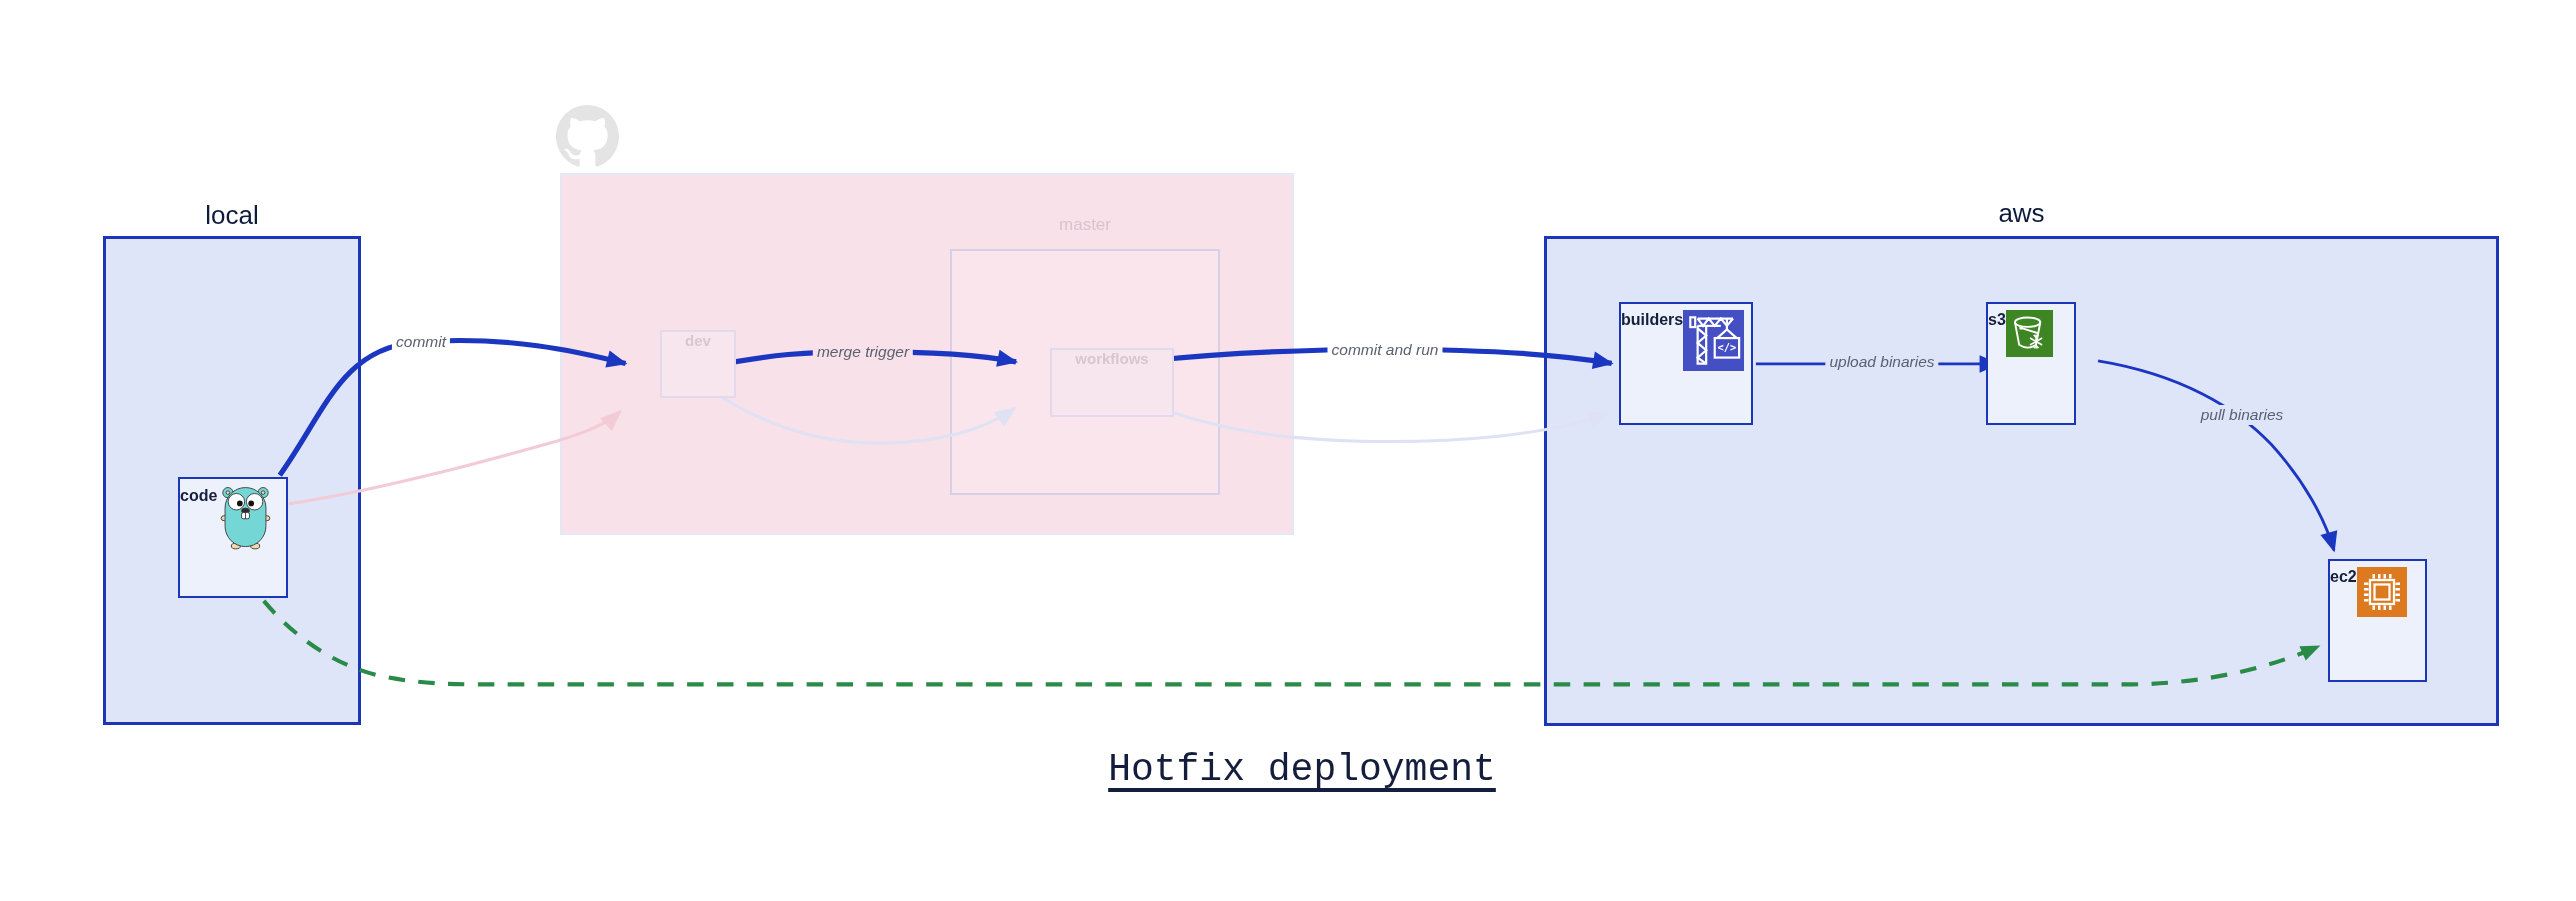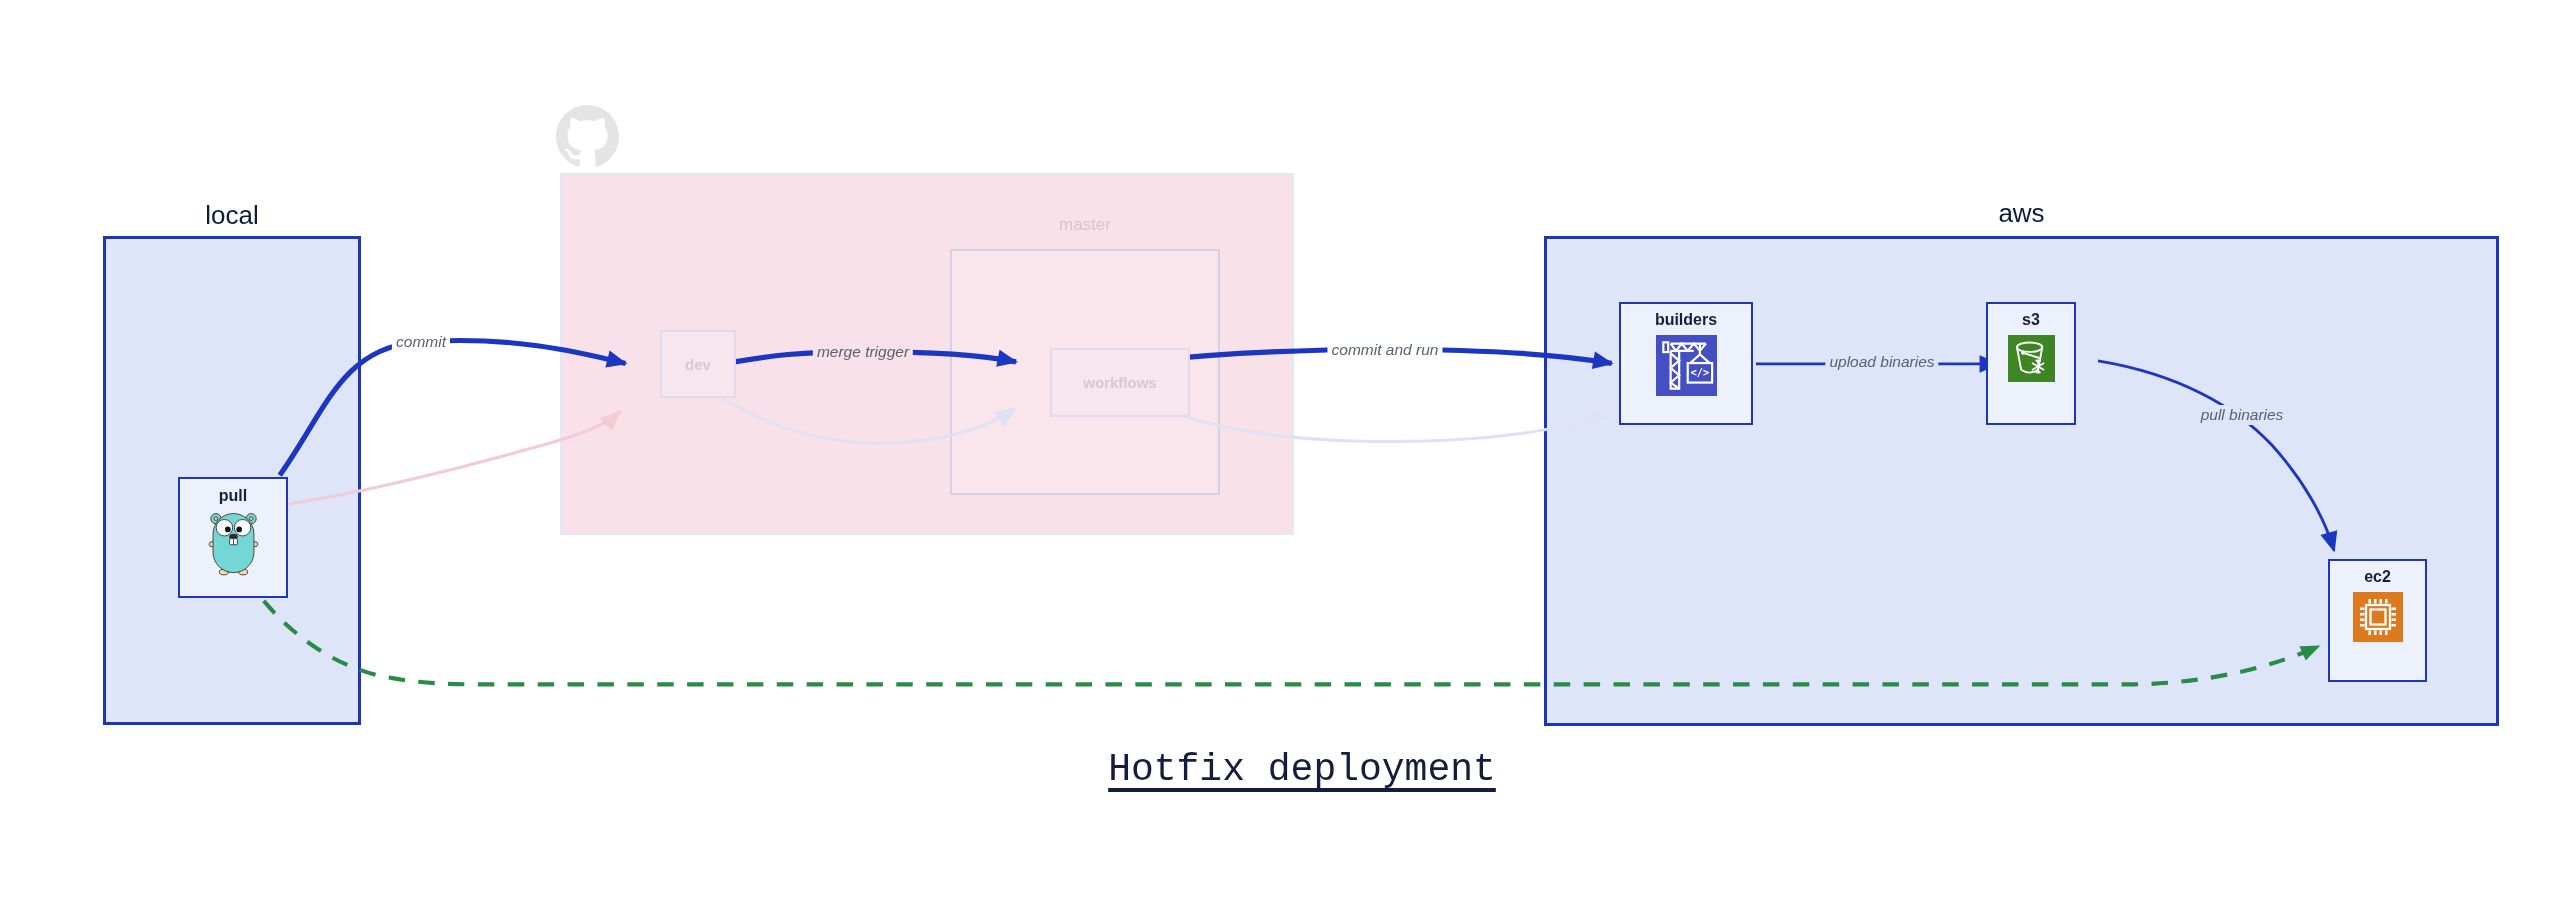--- a/index.html
+++ b/index.html
@@ -27,32 +27,32 @@
   .edges{position:absolute;left:0;top:0;z-index:2;}
   .edge{fill:none;}
   .edge.thick{stroke:#1b36c0;stroke-width:10px;}
   .edge.thin{stroke:#1b36c0;stroke-width:5.5px;}
   .edge.green{stroke:#2a8a48;stroke-width:8px;stroke-dasharray:32 26;}
   .edge.fpink{stroke:#f2cbd6;stroke-width:6px;}
   .edge.flav{stroke:#dfe2f4;stroke-width:6px;}
 
   
   .node{position:absolute;box-sizing:border-box;background:#edf1fb;border:2.6px solid #1b36b8;
-        display:flex;flex-direction:column;align-items:center;z-index:3;}
+        display:flex;flex-direction:row;z-index:3;}
   .node .nlabel{font-weight:bold;font-size:16px;color:#16203e;margin-top:7.2px;letter-spacing:0;}
   .n-code{left:178px;top:477px;width:110px;height:121px;}
   .n-code .nlabel{margin-top:8.2px;}
   .n-builders{left:1619px;top:302px;width:134px;height:123px;}
   .n-s3{left:1986px;top:302px;width:90px;height:123px;}
   .n-ec2{left:2328px;top:559px;width:99px;height:123px;}
 
   .node.faded{background:#f7e6ed;border:2.1px solid #e3d9ec;justify-content:center;margin-left:27px;}
   .node.faded .nlabel{color:#d9c6d1;margin-top:0;font-size:15px;}
   .n-dev{left:633px;top:330px;width:76px;height:68px;}
-  .n-workflows{left:1023px;top:348px;width:140px;height:69px;}
+  .n-workflows{left:1023px;top:348px;width:124px;height:69px;}
 
   .icon-tile{margin-top:6.2px;display:block;}
   .gopher{margin-top:4.1px;}
 
   
   .edge-label{position:absolute;transform:translate(-50%,-50%);font-style:italic;font-size:15.5px;
               color:#5a6170;white-space:nowrap;z-index:3;padding:1px 4.1px;}
   .el-white{background:#ffffff;}
   .el-pink{background:#f8e1e8;}
   .el-lav{background:#dfe5f9;}
@@ -109,21 +109,21 @@
     <path class="edge thick" d="M 1380 710 C 1500 688 1560 682 1678 682 C 1798 682 1902 688 1972 702" marker-end="url(#ah-blue)"></path>
     <path class="edge thick" d="M 2230 700 C 2400 682 2540 678 2690 678 C 2860 678 3018 686 3128 705" marker-end="url(#ah-blue)"></path>
 
     <path class="edge thin" d="M 3408 706 L 3878 706" marker-end="url(#ah-blue)"></path>
     <path class="edge thin" d="M 4072 700 C 4230 726 4340 790 4408 862 C 4472 932 4512 1006 4530 1068" marker-end="url(#ah-blue)"></path>
 
     <path class="edge green" d="M 512 1166 C 570 1235 650 1292 740 1312 C 830 1330 900 1328 1000 1328 L 4140 1328 C 4290 1326 4415 1292 4500 1254" marker-end="url(#ah-green)"></path>
   </svg>
 
   <div class="node n-code">
-    <div class="nlabel">pull</div>
+    <div class="nlabel">code</div>
     <svg class="gopher" width="57" height="67" viewBox="0 0 100 118">
       <g stroke="#3b3b3b" stroke-width="1.6">
         <circle cx="19" cy="17" r="9" fill="#74d6d5"></circle>
         <circle cx="81" cy="17" r="9" fill="#74d6d5"></circle>
         <circle cx="19" cy="17" r="3.2" fill="#f3d8ae"></circle>
         <circle cx="81" cy="17" r="3.2" fill="#f3d8ae"></circle>
         <ellipse cx="13" cy="62" rx="6" ry="4.5" fill="#f3d8ae"></ellipse>
         <ellipse cx="87" cy="62" rx="6" ry="4.5" fill="#f3d8ae"></ellipse>
         <ellipse cx="33" cy="111" rx="8" ry="5" fill="#f3d8ae"></ellipse>
         <ellipse cx="67" cy="111" rx="8" ry="5" fill="#f3d8ae"></ellipse>

